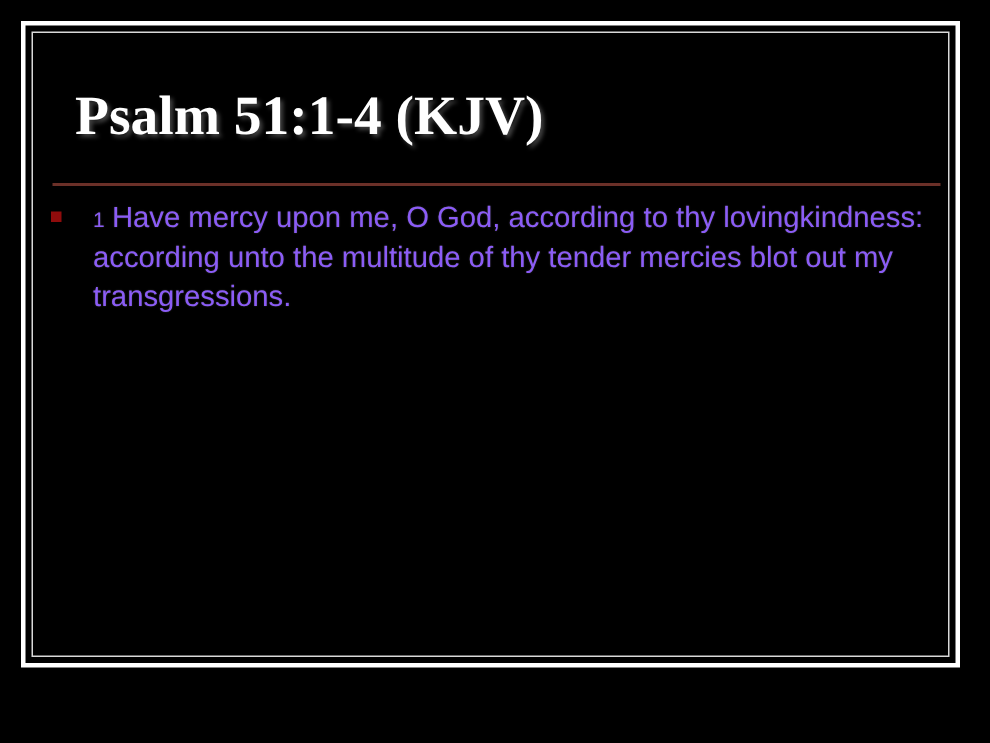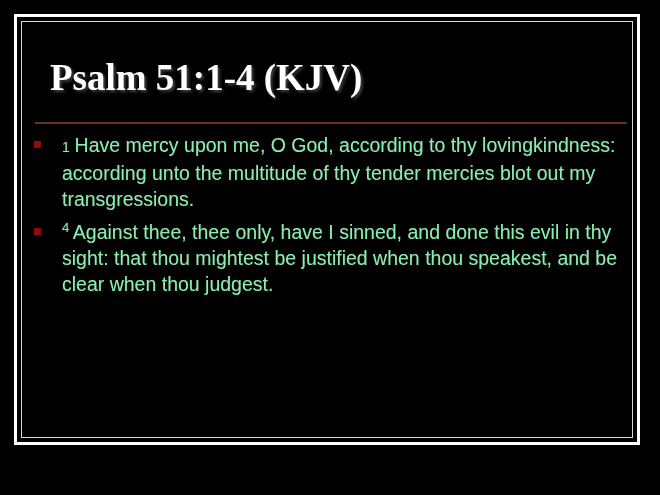--- a/index.html
+++ b/index.html
@@ -79,21 +79,21 @@
     position: absolute;
     left: 0px;
     top: 104px;
     width: 600px;
   }
 
   .bullet-item {
     position: relative;
     padding-left: 34px;
     margin-bottom: 7px;
-    color: #86efac;
+    color: #8b5cf6;
     font-size: 19.5px;
     line-height: 26px;
     font-family: "Liberation Sans", sans-serif;
     text-shadow: 0px 0px 1px rgba(255,255,255,0.25);
   }
 
   .bullet-marker {
     position: absolute;
     left: 6px;
     top: 9px;
@@ -130,20 +130,16 @@
 
     <div class="bullets">
 
       <div class="bullet-item">
         <span class="bullet-marker"></span>
         <span class="verse-num-small">1 </span><span>Have mercy upon me, O God, according to thy lovingkindness: according unto the multitude of thy tender mercies blot out my transgressions.</span>
       </div>
 
 
 
-      <div class="bullet-item">
-        <span class="bullet-marker"></span>
-        <span class="verse-num-sup">4 </span><span>Against thee, thee only, have I sinned, and done this evil in thy sight: that thou mightest be justified when thou speakest, and be clear when thou judgest.</span>
-      </div>
 
     </div>
   </div>
 </div>
 
 </body></html>

